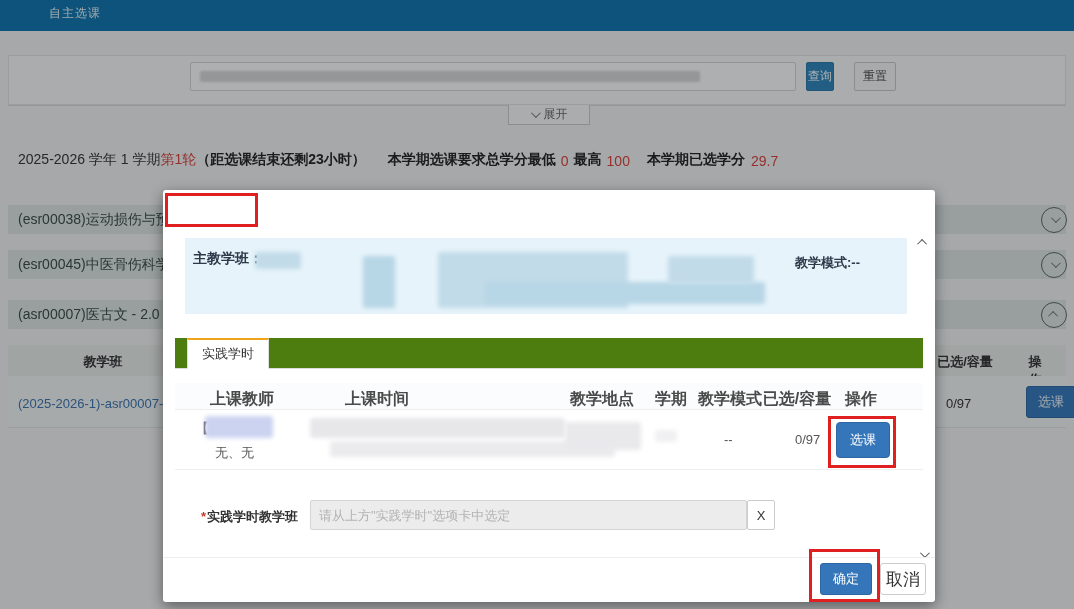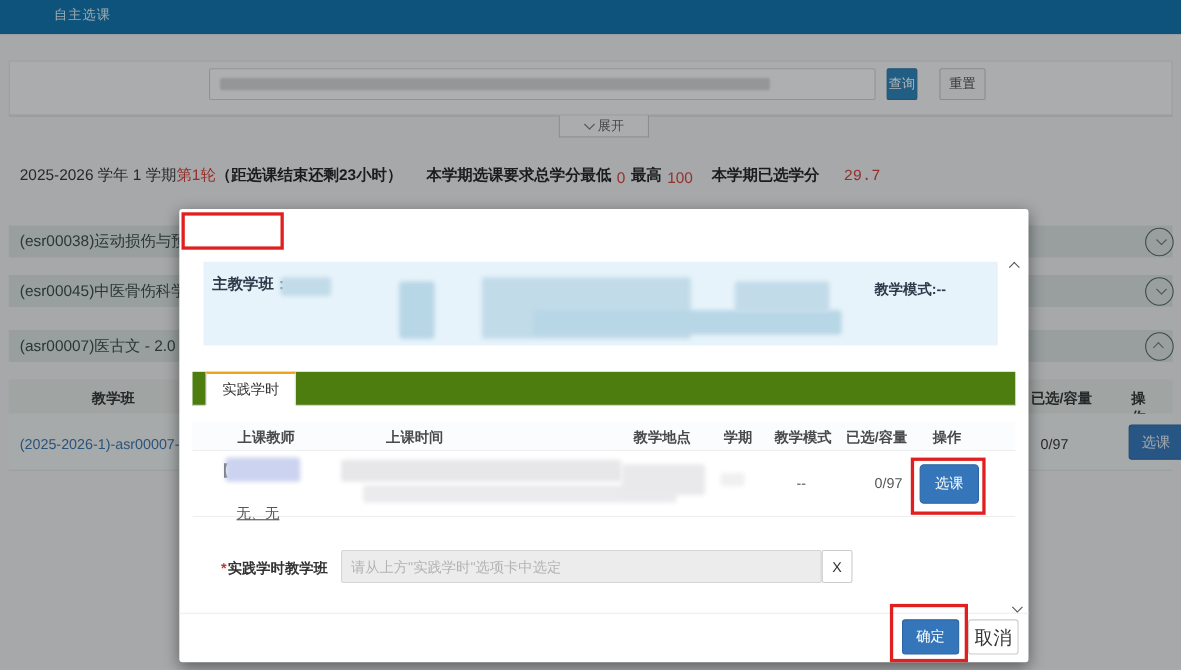--- a/index.html
+++ b/index.html
@@ -51,25 +51,25 @@
   .info-box { position:absolute; left:22px; top:48px; width:722px; height:76px; background:#e6f3fa; }
   .info-label { position:absolute; left:30px; top:60px; font-size:14px; font-weight:bold; color:#2c3a4a; }
   .info-mode { position:absolute; left:632px; top:64px; font-size:13px; font-weight:bold; color:#2c3a4a; }
   .redact { position:absolute; border-radius:3px; filter:blur(2px); }
   .rd-blue { background:#c2dbe9; }
   .rd-blue2 { background:#b7d6e6; }
 
   .tabbar { position:absolute; left:12px; top:148px; width:748px; height:31px; border-bottom:1px solid #ddd; background:#4d7c0f; }
   .tab-active { position:absolute; left:12px; top:0; width:82px; height:31px; background:#fff; border:1px solid #ddd; border-top:2px solid #efa41c; border-bottom:1px solid #fff; font-size:13px; color:#333; display:flex; align-items:center; justify-content:center; cursor:pointer; }
 
-  .m-thead { position:absolute; left:12px; top:193px; width:748px; height:27px; background:#fbfcfd; border-bottom:1px solid #eee; font-size:13px; font-weight:600; color:#4a4a4a; }
+  .m-thead { position:absolute; left:12px; top:193px; width:748px; height:27px; background:#fbfcfd; border-bottom:1px solid #eee; font-size:16px; font-weight:600; color:#4a4a4a; }
   .m-thead span { position:absolute; top:6px; transform:translateX(-50%); }
   .m-row { position:absolute; left:12px; top:220px; width:748px; height:60px; border-bottom:1px solid #eee; font-size:13px; color:#555; }
   .m-row .bracket { position:absolute; left:20px; top:10px; color:#444; font-size:14px; }
-  .m-row .teacher-sub { position:absolute; left:40px; top:48px; color:#555;text-decoration:underline; }
+  .m-row .teacher-sub { position:absolute; left:40px; top:34px; color:#555; }
   .m-row .dash { position:absolute; left:549px; top:22px; }
   .m-row .cap { position:absolute; left:620px; top:22px; }
   .m-selbtn { position:absolute; left:661px; top:12px; width:54px; height:36px; background:#3576ba; border:1px solid #2d66a3; border-radius:4px; color:#fff; font-size:13px; cursor:pointer; }
 
   .form-label { position:absolute; left:10px; top:318px; width:125px; text-align:right; font-size:13px; font-weight:bold; color:#333; }
   .form-label .req { color:#c0392b; margin-right:1px; }
   .form-input { position:absolute; left:147px; top:310px; width:437px; height:30px; background:#ececec; border:1px solid #d5d5d5; border-radius:2px; font-size:13px; color:#555; padding:0 8px; }
   .form-input::placeholder { color:#b3b3b3; }
   .btn-clear { position:absolute; left:584px; top:310px; width:28px; height:30px; background:#fff; border:1px solid #ccc; border-radius:2px; font-size:13px; color:#333; cursor:pointer; }
 
@@ -107,21 +107,21 @@
     <b>（</b>
     <b>距选课结束还剩23小时</b>
     <b>）</b>
     <span class="sem-gap"></span>
     <b>本学期选课要求总学分最低</b>
     <span class="red" style="margin:0 5px;">0</span>
     <b>最高</b>
     <span class="red" style="margin:0 5px;">100</span>
     <span class="sem-gap" style="width:12px;"></span>
     <b>本学期已选学分</b>
-    <span class="red" style="margin-left:22px;font-family:Liberation Mono, monospace;">29.7</span>
+    <span class="red" style="margin-left:6px;">29.7</span>
   </div>
 
 
   <div class="course-row" style="top:205px;">
     <span>(esr00038)运动损伤与预防</span>
     <span class="row-chevcircle">
         <span class="chev down"></span>
       </span>
   </div>
   <div class="course-row" style="top:250px;">

